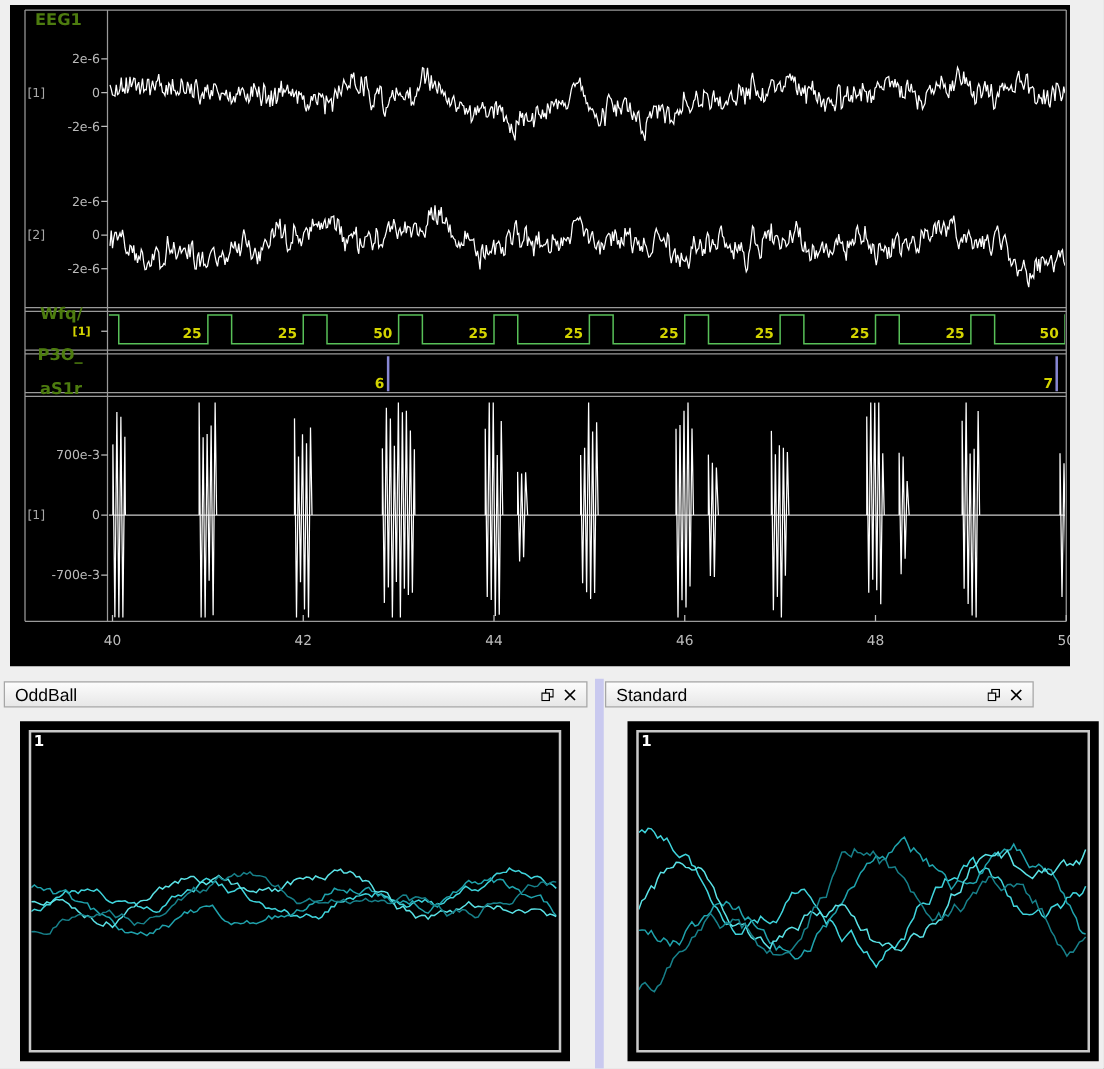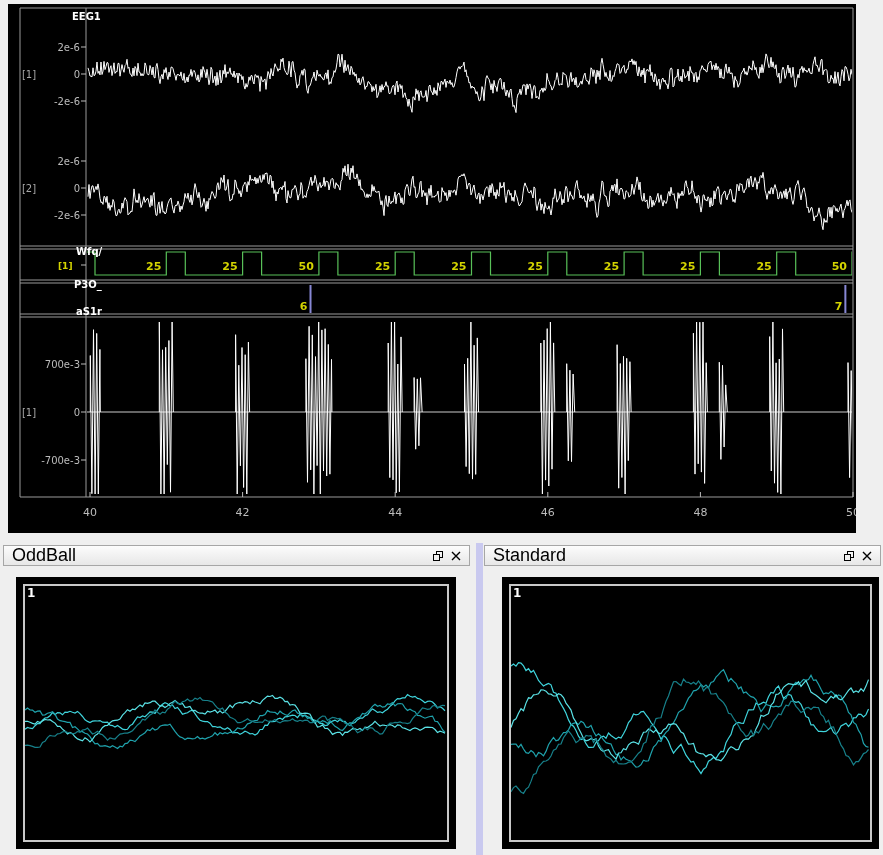--- a/index.html
+++ b/index.html
@@ -1,23 +1,23 @@
 <!DOCTYPE html>
 <html><head>
 <meta charset="utf-8">
 <style>
   html,body{margin:0;padding:0;background:#efefef;font-family:"Liberation Sans",sans-serif;}
   #root{position:relative;width:883px;height:855px;overflow:hidden;background:#efefef;}
   .main-panel{position:absolute;left:8px;top:4px;width:848px;height:529px;background:#000;}
-  .glabel{position:absolute;color:#ffffff;font-weight:bold;font-size:10px;line-height:14px;
-          font-family:"DejaVu Sans",sans-serif;margin-left:44px;}
+  .glabel{position:absolute;color:#4d7c0f;font-weight:bold;font-size:13px;line-height:14px;
+          font-family:"DejaVu Sans",sans-serif;}
   .gsub{position:absolute;font-size:9px;font-weight:bold;font-family:"DejaVu Sans",sans-serif;}
   .dock-title{position:absolute;height:21px;background:linear-gradient(#fcfcfc,#e7e7e7);
           border:1px solid #a6a6a6;box-sizing:border-box;display:flex;align-items:center;
-          padding:0 4px;font-size:18px;color:#000;}
+          padding:0 4px;font-size:14px;color:#000;}
   .dock-title .ttl{flex:1;padding-left:4px;}
   .tbtn{width:18px;height:16px;display:flex;align-items:center;justify-content:center;cursor:default;}
   .dock-plot{position:absolute;background:#000;}
   .dock-frame{position:absolute;left:7px;top:7px;right:7px;bottom:7px;border:2px solid #c9c9c9;}
   .plot-num{position:absolute;left:11px;top:9px;color:#fff;font-weight:bold;font-size:12px;
           font-family:"DejaVu Sans",sans-serif;}
   .splitter{position:absolute;}
   svg{display:block;}
 </style>
 </head>
@@ -146,21 +146,21 @@
           <polyline points="9,144.4 11.5,144.3 14,145.3 16.5,146.4 19,147.1 21.5,144.5 24,145.5 26.5,144.0 29,142.5 31.5,143.0 34,142.7 36.5,144.6 39,146.1 41.5,149.4 44,149.4 46.5,152.1 49,154.2 51.5,157.0 54,155.5 56.5,156.7 59,159.8 61.5,161.9 64,162.9 66.5,163.9 69,160.7 71.5,162.4 74,164.9 76.5,162.3 79,158.6 81.5,157.0 84,154.1 86.5,150.4 89,148.7 91.5,148.5 94,145.8 96.5,143.8 99,143.3 101.5,143.2 104,142.0 106.5,138.2 109,135.6 111.5,132.7 114,134.2 116.5,132.1 119,132.5 121.5,130.1 124,128.1 126.5,129.6 129,125.9 131.5,126.4 134,125.7 136.5,124.2 139,124.2 141.5,126.6 144,129.2 146.5,128.7 149,130.6 151.5,128.9 154,126.4 156.5,125.2 159,123.4 161.5,125.7 164,127.3 166.5,126.4 169,130.4 171.5,130.1 174,129.5 176.5,133.5 179,133.3 181.5,135.3 184,136.2 186.5,136.1 189,137.1 191.5,134.3 194,135.1 196.5,134.2 199,133.1 201.5,136.0 204,133.9 206.5,136.1 209,134.5 211.5,131.4 214,128.2 216.5,130.6 219,127.2 221.5,126.0 224,125.4 226.5,126.1 229,124.6 231.5,125.0 234,126.8 236.5,123.8 239,125.0 241.5,125.7 244,126.8 246.5,123.3 249,121.2 251.5,119.1 254,119.5 256.5,118.4 259,121.3 261.5,121.3 264,120.1 266.5,121.4 269,124.6 271.5,124.3 274,128.0 276.5,127.5 279,128.1 281.5,131.5 284,136.1 286.5,136.7 289,136.1 291.5,136.3 294,137.3 296.5,142.1 299,145.5 301.5,150.1 304,149.5 306.5,147.9 309,151.5 311.5,151.4 314,153.8 316.5,157.4 319,156.1 321.5,155.3 324,155.4 326.5,158.3 329,155.2 331.5,155.3 334,153.6 336.5,151.6 339,151.9 341.5,152.7 344,151.4 346.5,153.3 349,150.2 351.5,150.6 354,148.7 356.5,147.0 359,144.4 361.5,146.9 364,149.0 366.5,148.0 369,148.4 371.5,148.5 374,147.7 376.5,148.5 379,150.2 381.5,147.9 384,148.2 386.5,150.8 389,151.4 391.5,152.5 394,153.6 396.5,151.7 399,150.9 401.5,151.7 404,153.3 406.5,152.1 409,150.4 411.5,150.2 414,150.3 416.5,150.5 419,152.5 421.5,155.5 424,154.2 426.5,155.0 429,156.2" fill="none" stroke="#5ae2e6" stroke-width="1.2"></polyline>
           <polyline points="9,168.4 11.5,168.2 14,168.7 16.5,169.4 19,170.3 21.5,170.4 24,170.0 26.5,165.4 29,164.3 31.5,160.6 34,158.4 36.5,159.0 39,159.2 41.5,156.9 44,156.5 46.5,154.9 49,154.5 51.5,155.3 54,156.0 56.5,156.8 59,156.4 61.5,154.5 64,155.3 66.5,153.0 69,152.7 71.5,151.1 74,154.0 76.5,157.0 79,156.0 81.5,154.2 84,156.9 86.5,157.8 89,160.2 91.5,163.1 94,161.0 96.5,161.7 99,162.0 101.5,159.4 104,157.1 106.5,156.7 109,156.0 111.5,156.1 114,155.1 116.5,153.7 119,150.8 121.5,147.9 124,146.0 126.5,142.3 129,143.1 131.5,140.6 134,138.0 136.5,136.5 139,133.0 141.5,135.3 144,137.2 146.5,135.1 149,135.8 151.5,132.2 154,130.4 156.5,126.9 159,124.0 161.5,126.4 164,127.1 166.5,124.8 169,124.0 171.5,122.0 174,124.1 176.5,123.7 179,121.2 181.5,122.4 184,120.6 186.5,123.2 189,123.5 191.5,123.5 194,124.1 196.5,124.9 199,128.1 201.5,131.1 204,132.3 206.5,131.1 209,135.0 211.5,137.0 214,140.2 216.5,141.2 219,142.6 221.5,145.7 224,145.7 226.5,144.7 229,143.4 231.5,141.8 234,143.7 236.5,144.4 239,145.4 241.5,145.3 244,145.0 246.5,145.4 249,142.7 251.5,144.0 254,144.3 256.5,144.0 259,142.5 261.5,144.7 264,145.9 266.5,144.3 269,143.6 271.5,143.9 274,143.5 276.5,141.7 279,143.7 281.5,144.4 284,143.3 286.5,144.1 289,143.2 291.5,143.4 294,145.6 296.5,145.7 299,144.8 301.5,142.9 304,140.8 306.5,139.0 309,139.2 311.5,143.4 314,141.8 316.5,140.4 319,140.8 321.5,141.8 324,141.3 326.5,143.4 329,146.3 331.5,147.4 334,146.1 336.5,149.8 339,152.3 341.5,155.8 344,154.4 346.5,152.7 349,150.7 351.5,152.7 354,150.6 356.5,151.1 359,153.7 361.5,155.1 364,157.1 366.5,156.6 369,152.7 371.5,148.4 374,146.1 376.5,146.2 379,145.4 381.5,145.6 384,145.0 386.5,146.0 389,146.0 391.5,146.6 394,145.7 396.5,141.7 399,138.8 401.5,137.0 404,134.0 406.5,130.9 409,131.5 411.5,132.4 414,131.9 416.5,129.0 419,128.5 421.5,131.2 424,129.3 426.5,128.3 429,128.7" fill="none" stroke="#17808a" stroke-width="1.2"></polyline>
         </g>
       </svg>
     <div class="dock-frame"></div>
     <div class="plot-num">1</div>
   </div>
 
   <div class="splitter" style="left:476px;top:543px;width:7px;height:312px;background:#c9c9ef"></div>
 
-  <div class="dock-title" style="left:484px;top:545px;width:397px">
+  <div class="dock-title" style="left:484px;top:545px;width:343px">
     <span class="ttl">Standard</span>
     <span class="tbtn">
       <svg width="10" height="10">
           <rect x="3.5" y="0.5" width="6" height="6" fill="none" stroke="#000"></rect>
           <rect x="0.5" y="3.5" width="6" height="6" fill="#f0f0f0" stroke="#000"></rect>
         </svg>
     </span>
     <span class="tbtn">
       <svg width="10" height="10">
           <path d="M1,1 L9,9 M9,1 L1,9" stroke="#000" stroke-width="1.4"></path>

